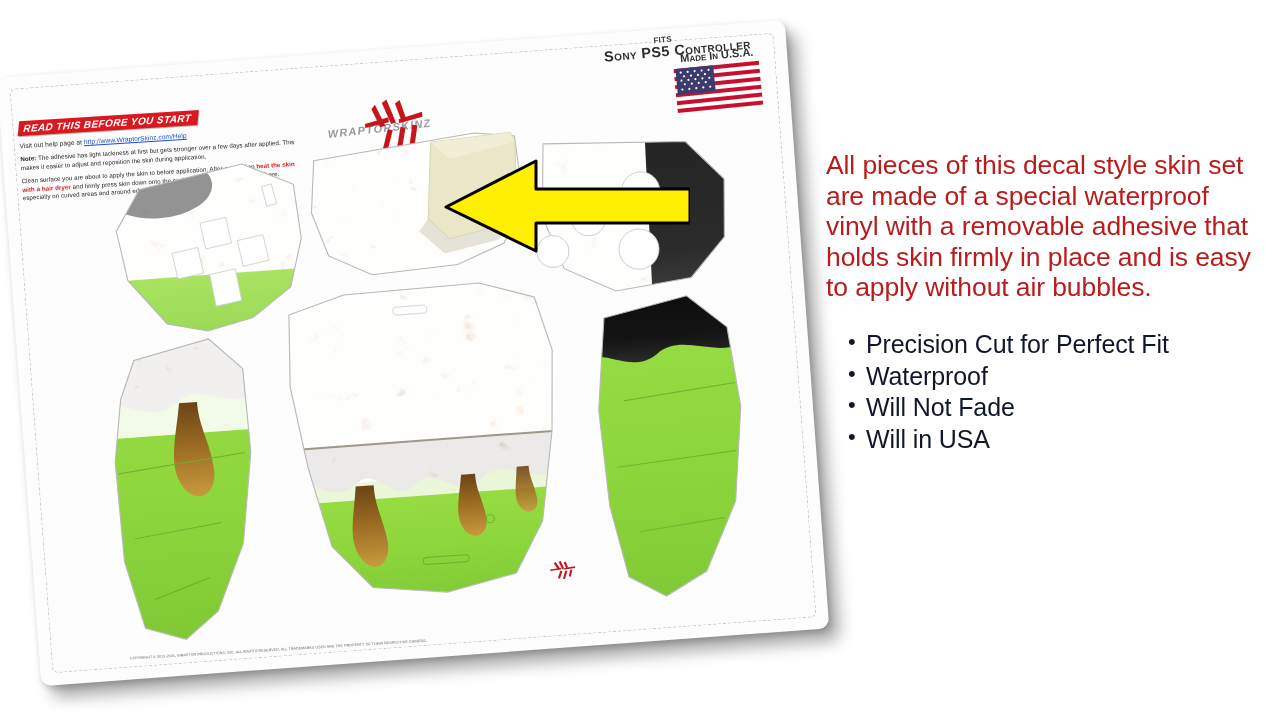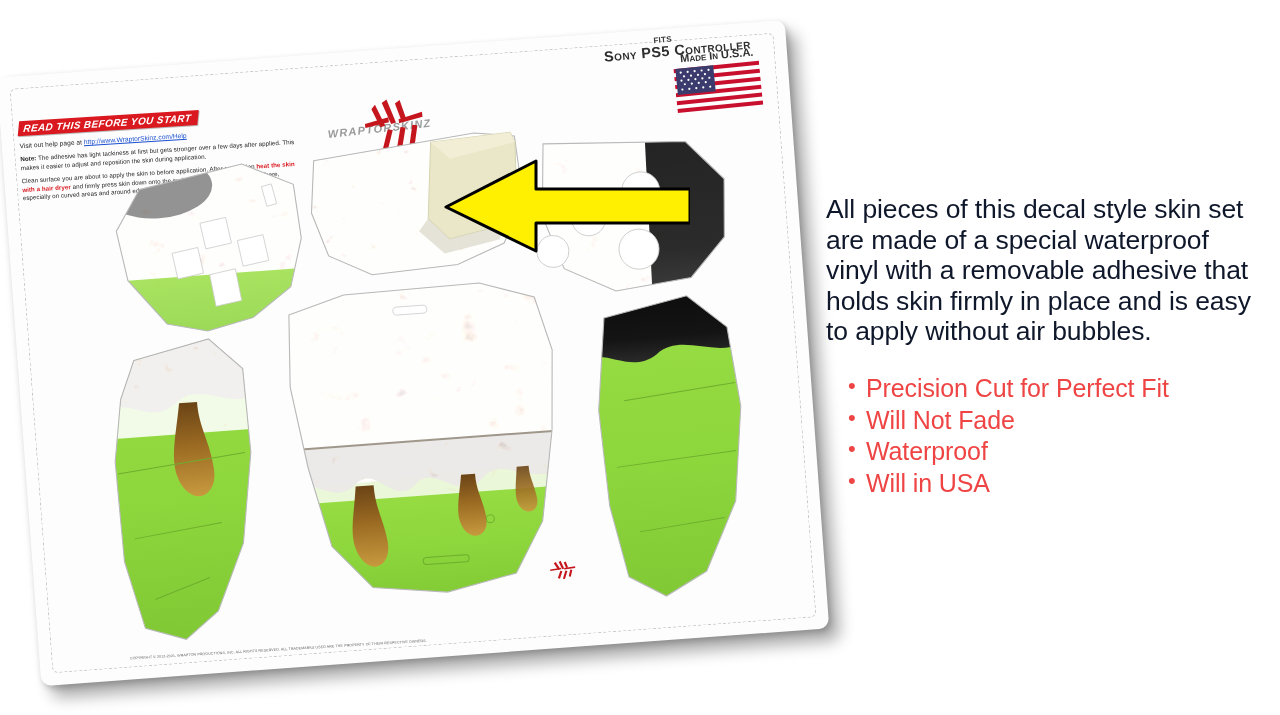--- a/index.html
+++ b/index.html
@@ -86,25 +86,25 @@
     transform: rotate(.8deg); letter-spacing: .1px;
   }
   .logo-small { position: absolute; left: 508px; bottom: 68px; width: 38px; height: 20px; }
 
   
   #art { position: absolute; left: 42px; top: 62px; width: 710px; height: 520px; }
 
   
   #copy { position: absolute; left: 826px; top: 150px; width: 440px; }
   #copy .para {
-    font-size: 26.5px; line-height: 1.155; color: #0f172a; letter-spacing: -.1px; margin-top: 44px;
+    font-size: 26.5px; line-height: 1.155; color: #b91c1c; letter-spacing: -.1px;
   }
   #copy ul { list-style: none; margin-top: 26px; padding-left: 22px; }
   #copy li {
-    font-size: 25px; line-height: 1.27; color: #ef4444; letter-spacing: -.1px;
+    font-size: 25px; line-height: 1.27; color: #0f172a; letter-spacing: -.1px;
     position: relative; padding-left: 18px;
   }
   #copy li::before {
     content: "•"; position: absolute; left: 0; top: -1px; font-size: 22px;
   }
 
   
   #arrow { position: absolute; left: 440px; top: 155px; width: 250px; height: 100px; }
 </style>
 </head>
@@ -379,19 +379,19 @@
   </div>
 
   <svg id="arrow" viewBox="0 0 250 100">
     <path d="M250 34 L96 34 L96 6 L6 52 L96 96 L96 68 L250 68 Z" fill="#ffef00" stroke="#000" stroke-width="3" stroke-linejoin="round"></path>
   </svg>
 
   <div id="copy">
     <div class="para">All pieces of this decal style skin set are made of a special waterproof vinyl with a removable adhesive that holds skin firmly in place and is easy to apply without air bubbles.</div>
     <ul>
       <li>Precision Cut for Perfect Fit</li>
+      <li>Waterproof</li>
       <li>Will Not Fade</li>
-      <li>Waterproof</li>
       <li>Will in USA</li>
     </ul>
   </div>
 
 </div>
 
 </body></html>

